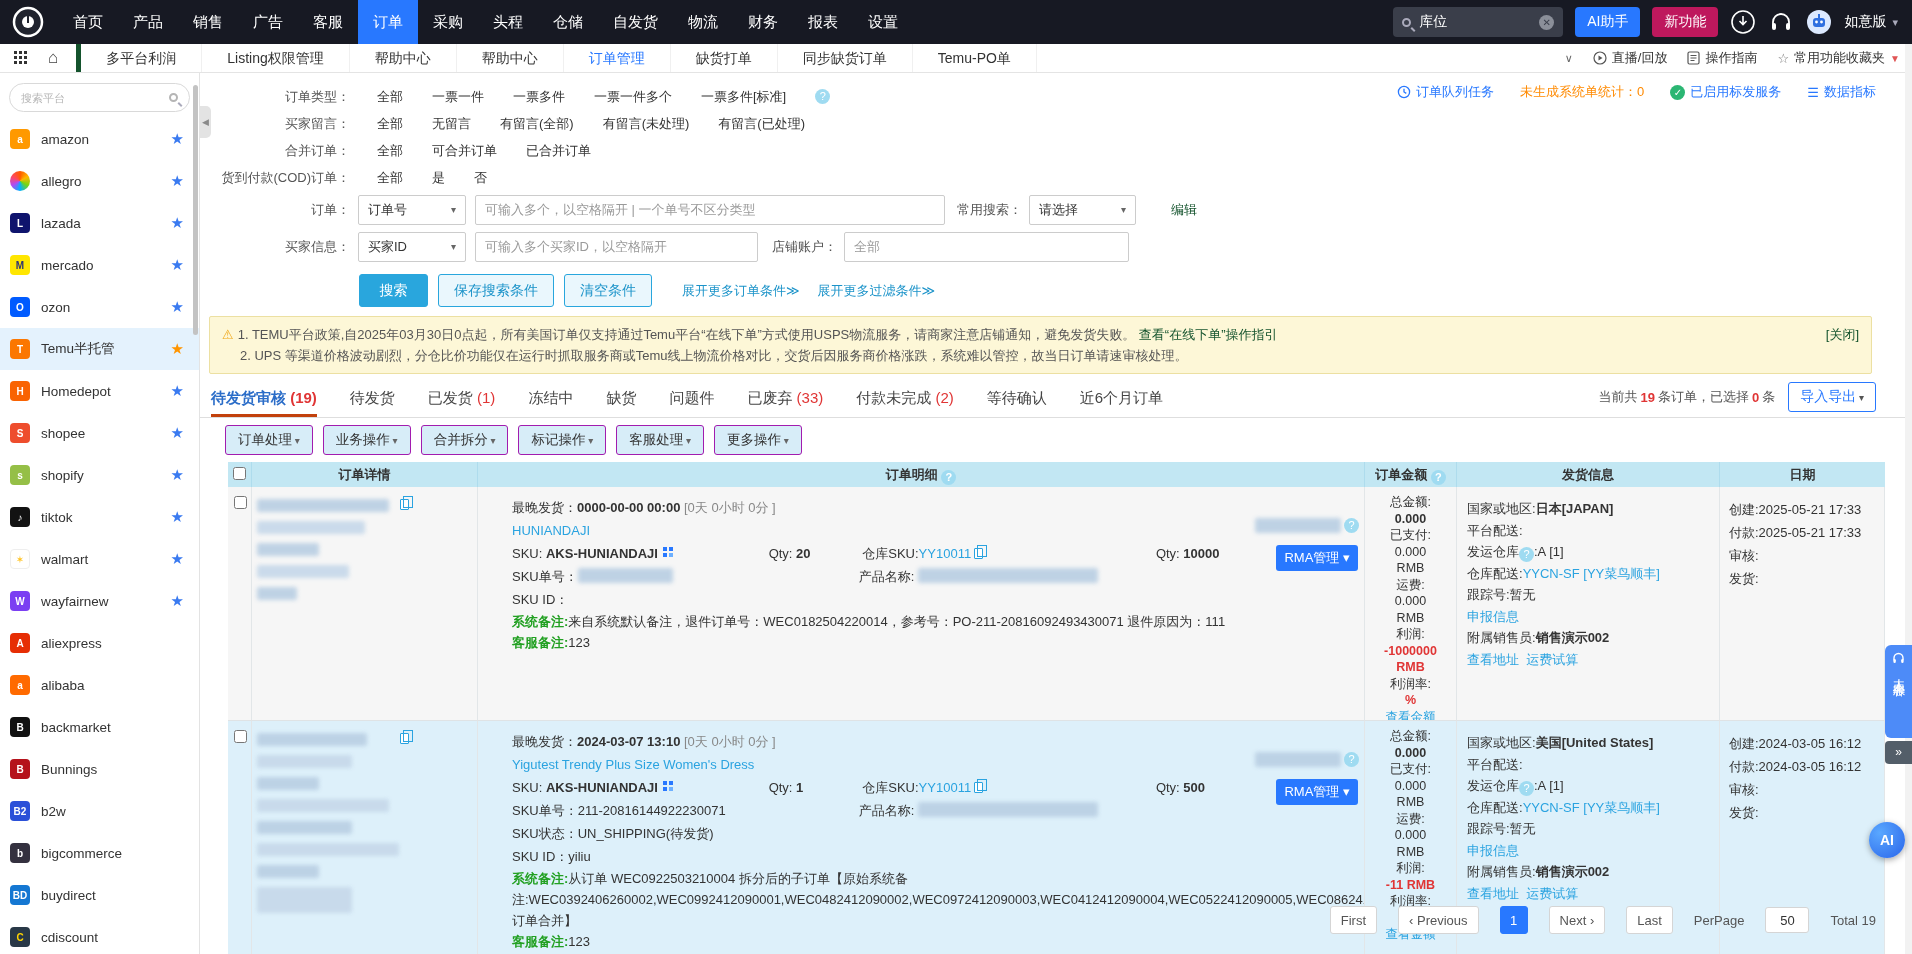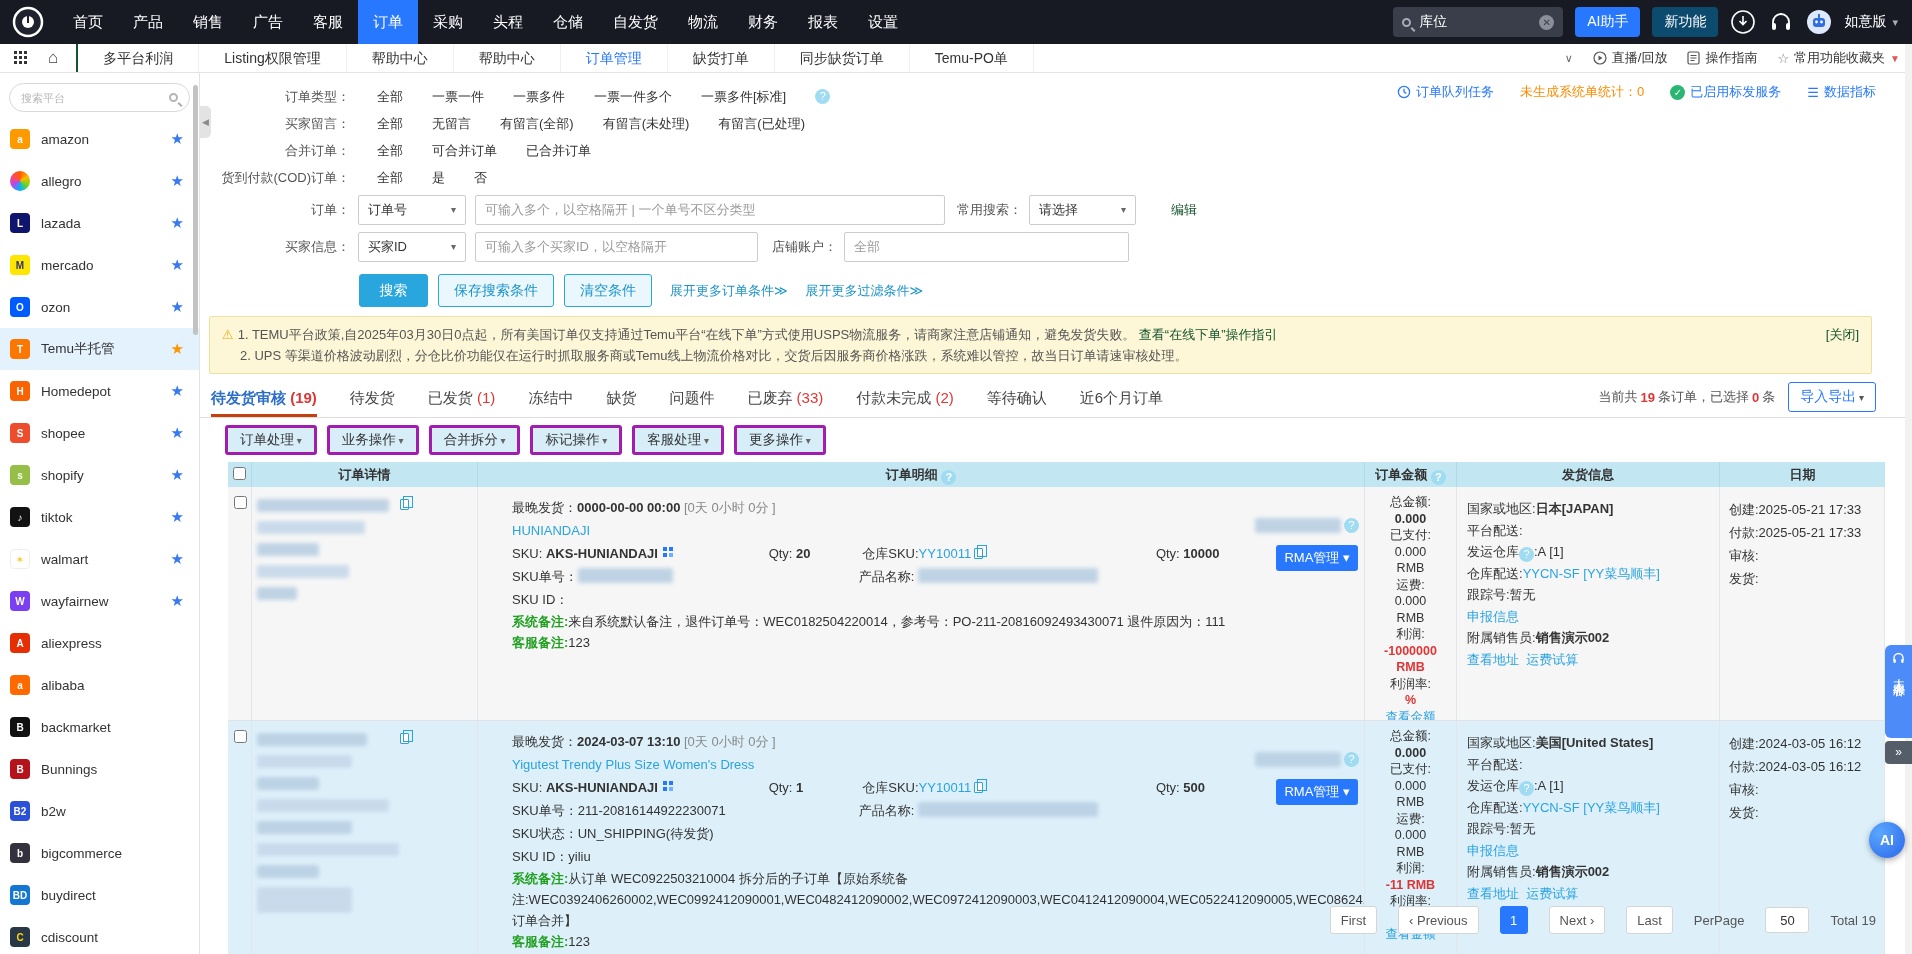--- a/index.html
+++ b/index.html
@@ -12,31 +12,31 @@
   .topmenu { display:flex; height:44px; }
   .mi { padding:0 15px; line-height:44px; color:#fff; font-size:15px; cursor:pointer; white-space:nowrap; }
   .mi.active { background:#2878ff; }
   .top-right { margin-left:auto; display:flex; align-items:center; gap:12px; }
   .tsearch { width:170px; height:30px; background:#3a3e4a; border-radius:4px; display:flex; align-items:center; padding:0 9px; gap:8px; color:#fff; font-size:14px; }
   .tsearch .clear { margin-left:auto; width:15px; height:15px; border-radius:50%; background:#8b8f99; color:#3a3e4a; font-size:10px; line-height:15px; text-align:center; }
   .lens { width:9px; height:9px; border:2px solid #aab; border-radius:50%; position:relative; flex:0 0 auto; }
   .lens::after { content:""; position:absolute; width:2px; height:5px; background:#aab; left:8px; top:7px; transform:rotate(-45deg); }
   .tbtn { height:30px; border:none; border-radius:4px; color:#fff; font-size:14px; padding:0 12px; font-family:inherit; cursor:pointer; }
   .tbtn.ai { background:#2878ff; }
-  .tbtn.new { background:#0c4a6e; }
+  .tbtn.new { background:#be185d; }
   .cir-ic { width:26px; height:26px; }
   .ver { color:#fff; font-size:14px; display:flex; align-items:center; gap:6px; }
   .chev { color:#aab; font-size:11px; }
 
   
   .tabbar { height:29px; background:#fff; border-bottom:1px solid #e4e4e4; display:flex; align-items:center; }
   .gridic { width:14px; height:14px; position:relative; margin:0 12px 0 14px; }
   .gridic::before { content:""; position:absolute; width:3px; height:3px; background:#333; box-shadow:5px 0 #333,10px 0 #333,0 5px #333,5px 5px #333,10px 5px #333,0 10px #333,5px 10px #333,10px 10px #333; }
   .homeic { color:#444; font-size:17px; margin:0 18px 0 8px; }
-  .tabs { display:flex; height:100%; border-left:2px solid #14532d; }
+  .tabs { display:flex; height:100%; border-left:5px solid #14532d; }
   .tab { padding:0 25px; line-height:28px; font-size:14px; color:#333; border-right:1px solid #f0f0f0; cursor:pointer; white-space:nowrap; }
   .tab.active { color:#2878ff; }
   .tab-right { margin-left:auto; display:flex; align-items:center; gap:20px; padding-right:12px; font-size:13px; color:#333; }
   .tr-item { display:flex; align-items:center; gap:5px; cursor:pointer; }
   .red-caret { color:#e05555; font-size:10px; }
 
   
   .mainrow { display:flex; height:881px; }
   .sidebar { width:200px; border-right:1px solid #e3e3e3; position:relative; background:#fff; flex:0 0 auto; }
   .sb-search { margin:10px 9px 6px 9px; height:29px; border:1px solid #d9d9d9; border-radius:15px; display:flex; align-items:center; padding:0 11px; }
@@ -69,38 +69,38 @@
   .sel { height:30px; border:1px solid #ccc; border-radius:2px; background:#fff; display:flex; align-items:center; justify-content:space-between; padding:0 9px; color:#333; cursor:pointer; }
   .sel::after { content:"▾"; color:#666; font-size:10px; margin-left:6px; }
   .inp { height:30px; border:1px solid #ccc; border-radius:2px; display:flex; align-items:center; padding:0 9px; color:#9a9a9a; background:#fff; }
   .lbl { color:#555; }
   .link { color:#14532d; cursor:pointer; }
   .cyan-link { color:#1b93c9; cursor:pointer; }
 
   .btn-row { display:flex; align-items:center; gap:10px; padding:9px 0 9px 159px; }
   .btn-search { width:69px; height:33px; background:#29a6dd; border:1px solid #29a6dd; border-radius:3px; color:#fff; font-size:14px; font-family:inherit; cursor:pointer; }
   .btn-outline { height:33px; background:#eaf7fd; border:1px solid #29a6dd; border-radius:3px; color:#1b93c9; font-size:14px; padding:0 15px; font-family:inherit; cursor:pointer; }
-  .more-links { display:flex; gap:18px; margin-left:8px; font-size:13px; }
+  .more-links { display:flex; gap:18px; margin-left:20px; font-size:13px; }
 
   .notice { margin-left:9px; width:1663px; background:#fdf7d7; border:1px solid #ece0a2; border-radius:2px; padding:7px 70px 7px 12px; font-size:13px; color:#555; line-height:21px; position:relative; }
   .warn-ic { color:#f0a818; margin-right:4px; font-size:13px; }
   .notice .nl2 { padding-left:18px; }
   .notice-close { position:absolute; right:12px; top:7px; }
 
   .status-row { margin-top:5px; height:39px; border-bottom:1px solid #dedede; display:flex; align-items:flex-end; padding-left:11px; position:relative; }
   .st { font-size:15px; color:#444; margin-right:33px; padding-bottom:9px; cursor:pointer; white-space:nowrap; }
   .st .cnt { color:#e03535; }
   .st.active { color:#2b6dc8; font-weight:bold; border-bottom:3px solid #c2410c; padding-bottom:2px; }
   .summary { position:absolute; right:36px; bottom:5px; display:flex; align-items:center; font-size:13px; color:#555; gap:3px; }
   .sum-num { color:#e03535; font-weight:bold; }
   .ie-btn { margin-left:10px; height:30px; background:#fff; border:1px solid #2878ff; border-radius:3px; color:#2878ff; font-size:14px; padding:0 11px; font-family:inherit; cursor:pointer; }
   .ie-btn::after { content:" ▾"; color:#555; font-size:10px; }
 
   .action-row { padding:7px 0 7px 25px; display:flex; gap:10px; }
-  .act { height:30px; background:#d7edf8; border:3px solid #a21caf; border-radius:3px; color:#333; font-size:13.5px; padding:0 12px; font-family:inherit; cursor:pointer; }
+  .act { height:30px; background:#d7edf8; border:1px solid #a21caf; border-radius:3px; color:#333; font-size:13.5px; padding:0 12px; font-family:inherit; cursor:pointer; }
   .act::after { content:" ▾"; color:#666; font-size:10px; }
 
   
   .table { margin-left:28px; width:1657px; font-size:13px; }
   .thead, .trow { display:grid; grid-template-columns:24px 226px 887px 92px 263px 165px; }
   .thead { background:#c2e7f3; height:25px; font-weight:bold; color:#333; }
   .th { text-align:center; line-height:25px; border-right:1px solid #aedced; overflow:hidden; white-space:nowrap; }
   .th:last-child { border-right:none; }
   .trow.r0 { background:#f6f6f6; height:234px; }
   .trow.r1 { background:#ddf0fa; height:246px; }

